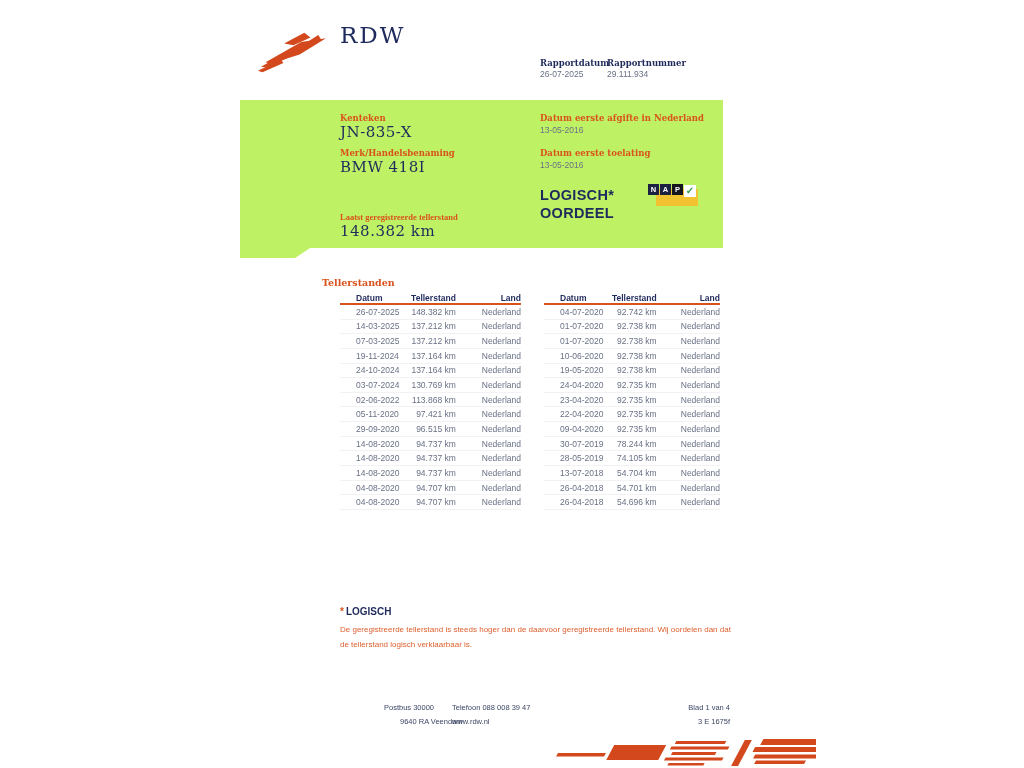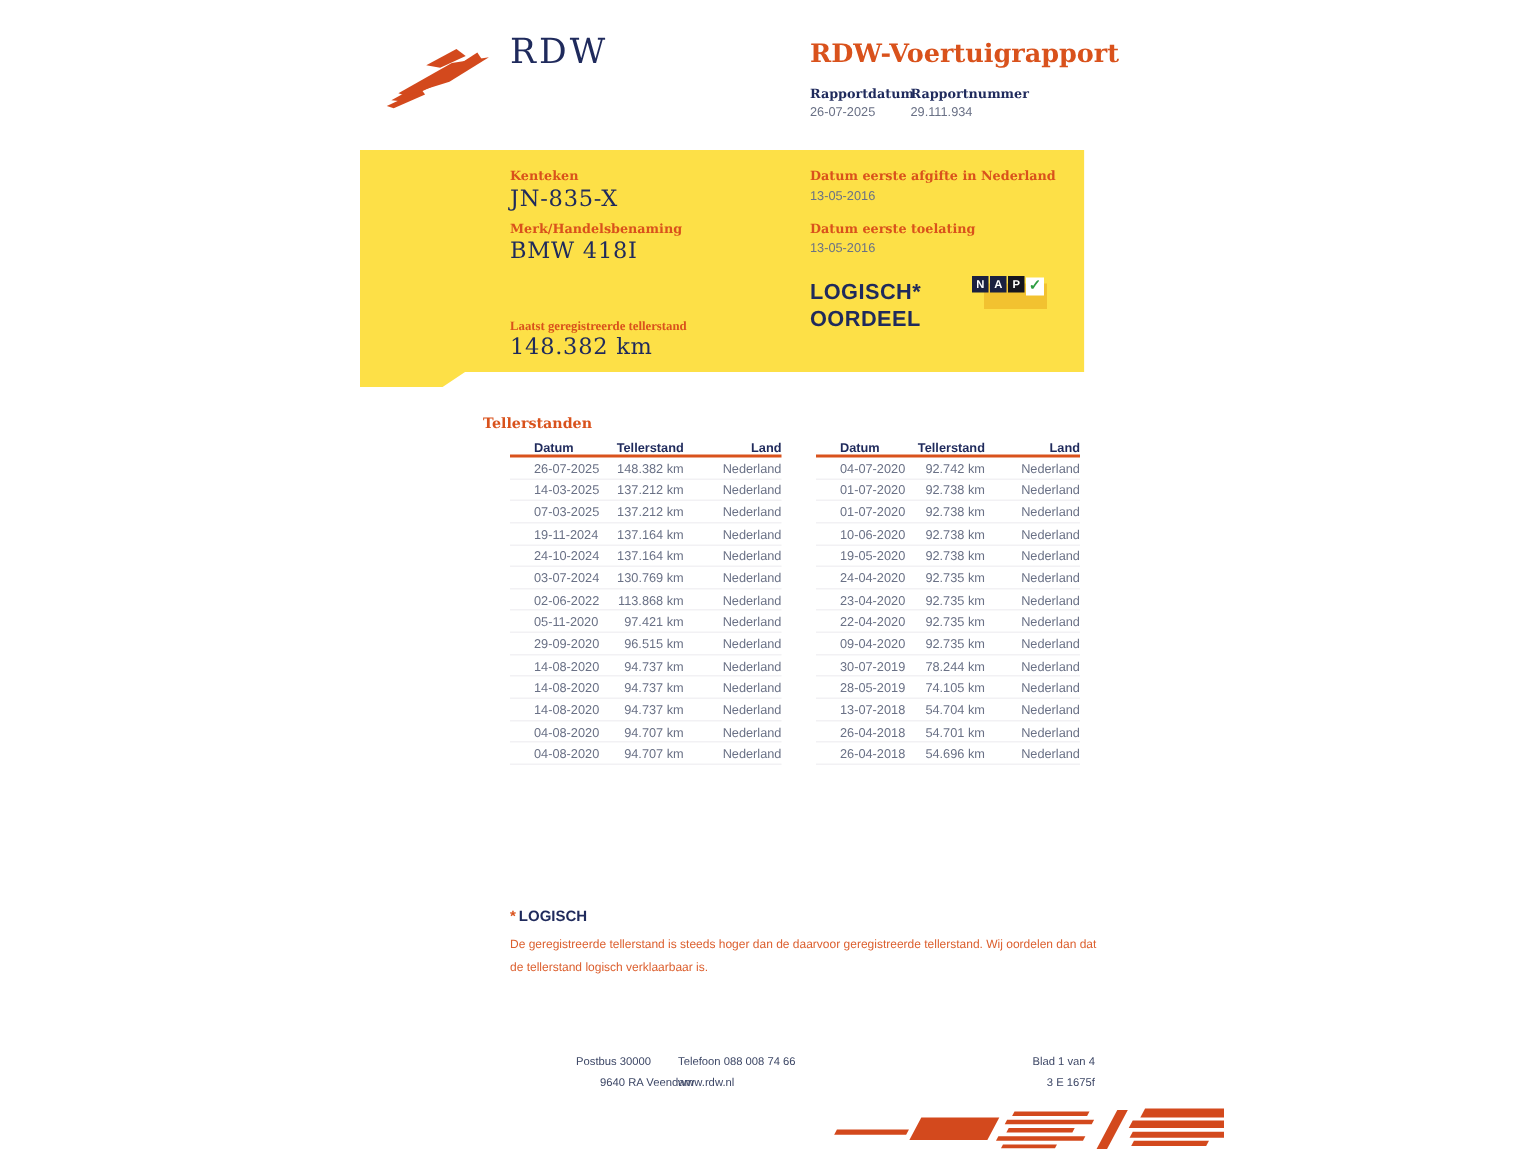--- a/index.html
+++ b/index.html
@@ -15,21 +15,21 @@
               letter-spacing:2px; color:#1F2A5C; }
   .doc-title { left:540px; top:26px; font-family:"DejaVu Serif", serif; font-weight:bold;
                font-size:17px; color:#D9521C; }
   .lbl { font-family:"DejaVu Serif", serif; font-weight:bold; font-size:8.5px; color:#1F2A5C; }
   .lbl-orange { font-family:"DejaVu Serif", serif; font-weight:bold; font-size:8.5px; color:#D9521C; }
   .val-small { font-size:8.5px; color:#6A7186; }
   .val-big { font-family:"DejaVu Serif", serif; font-size:15px; color:#1F2A5C; letter-spacing:0.5px; }
 
   
   .infobox {
-    left:240px; top:100px; width:483px; height:158px; background:#fde047;
+    left:240px; top:100px; width:483px; height:158px; background:#bef264;
     clip-path: polygon(0 0, 100% 0, 100% 93.7%, 14.5% 93.7%, 11.4% 100%, 0 100%);
   }
   .infobox .abs { position:absolute; }
   .oordeel { font-size:14.5px; font-weight:bold; color:#1F2A5C; line-height:18px; letter-spacing:0.3px; }
 
   
   .nap { width:50px; height:26px; }
   .nap-yellow { position:absolute; left:8px; top:5px; width:42px; height:17px; background:#F2C230; }
   .nap-letter { position:absolute; top:0; width:11px; height:11px; background:#1B2140;
                 color:#fff; font-size:7.5px; font-weight:bold; text-align:center; line-height:11px; }
@@ -70,21 +70,20 @@
     <g fill="#D3491D">
       <polygon points="2,59 32,45 35,49 8,61"></polygon>
       <polygon points="6,54 44,33 50,38 14,55"></polygon>
       <polygon points="12,48 58,22 90,17 56,38 18,50"></polygon>
       <polygon points="36,24 62,10 70,16 48,26"></polygon>
       <polygon points="66,22 80,13 84,19 72,26"></polygon>
     </g>
   </svg>
   <div class="abs logotype">RDW</div>
 
-  <div class="abs doc-title">RDW-Voertuigrapport</div>
   <div class="abs lbl" style="left:540px; top:58px;">Rapportdatum</div>
   <div class="abs val-small" style="left:540px; top:69px;">26-07-2025</div>
   <div class="abs lbl" style="left:607px; top:58px;">Rapportnummer</div>
   <div class="abs val-small" style="left:607px; top:69px;">29.111.934</div>
 
   <div class="abs infobox">
     <div class="abs lbl-orange" style="left:100px; top:13px;">Kenteken</div>
     <div class="abs val-big" style="left:100px; top:23px;">JN-835-X</div>
     <div class="abs lbl-orange" style="left:100px; top:48px;">Merk/Handelsbenaming</div>
     <div class="abs val-big" style="left:100px; top:58px;">BMW 418I</div>
@@ -268,21 +267,21 @@
       </div>
     </div>
 
   <div class="abs fn-head">
     <span class="fn-ast">*</span><span>LOGISCH</span>
   </div>
   <div class="abs fn-body">De geregistreerde tellerstand is steeds hoger dan de daarvoor geregistreerde tellerstand. Wij oordelen dan dat de tellerstand logisch verklaarbaar is.</div>
 
   <div class="abs foot" style="left:340px; top:703px;">Postbus 30000</div>
   <div class="abs foot" style="left:356px; top:717px;">9640 RA Veendam</div>
-  <div class="abs foot" style="left:408px; top:703px;">Telefoon 088 008 74 66</div>
+  <div class="abs foot" style="left:408px; top:703px;">Telefoon 088 008 39 47</div>
   <div class="abs foot" style="left:408px; top:717px;">www.rdw.nl</div>
   <div class="abs foot foot-right" style="left:640px; top:703px;">Blad 1 van 4</div>
   <div class="abs foot foot-right" style="left:640px; top:717px;">3 E 1675f</div>
 
   <svg class="abs" style="left:525px; top:736px;" width="310" height="32" viewBox="0 0 310 32">
     <g fill="#D3491D" transform="translate(14,0) skewX(-28)">
       <rect x="28" y="17" width="48" height="3.5"></rect>
       <rect x="80" y="9" width="52" height="15"></rect>
       <rect x="140" y="5" width="50" height="3"></rect>
       <rect x="138" y="10.5" width="58" height="3"></rect>

